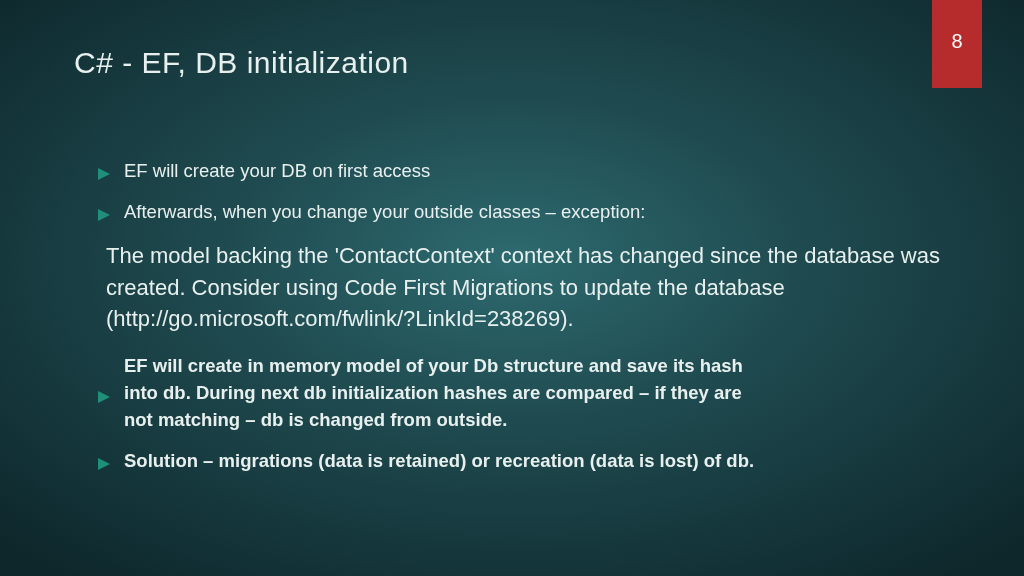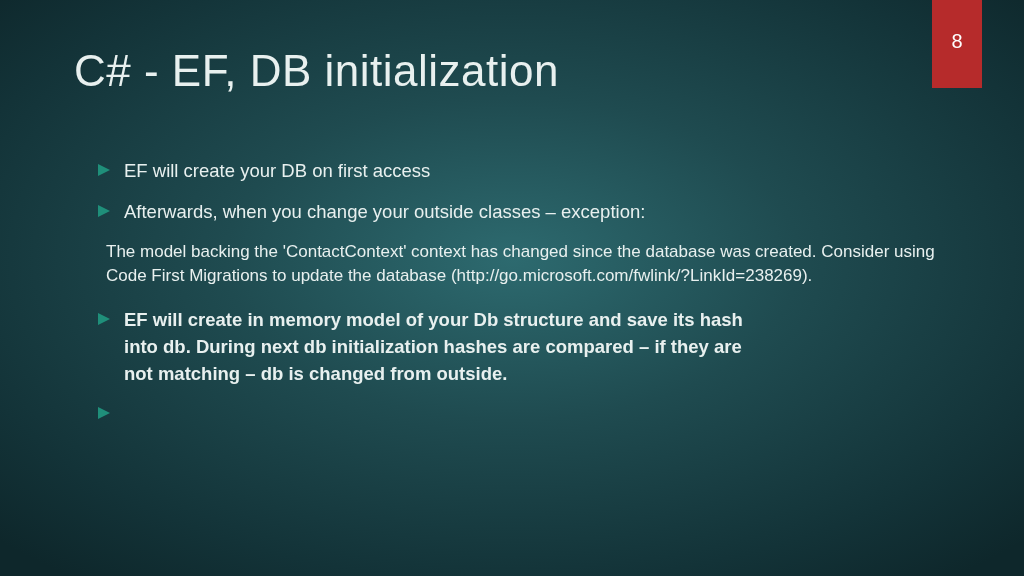--- a/index.html
+++ b/index.html
@@ -21,48 +21,48 @@
     font-size: 20px;
     display: flex;
     align-items: center;
     justify-content: center;
     padding-bottom: 6px;
   }
   .title {
     position: absolute;
     top: 46px;
     left: 74px;
-    font-size: 44px;
+    font-size: 30px;
     font-weight: 300;
     letter-spacing: 0.5px;
   }
   .content {
     position: absolute;
     top: 158px;
     left: 98px;
     right: 60px;
   }
   .bullet-row {
     display: flex;
-    align-items: flex-start;
+    align-items: center;
     margin-bottom: 14px;
     font-size: 18.5px;
     line-height: 1.45;
     font-weight: 300;
   }
   .bullet-row .arrow {
     flex: 0 0 auto;
     margin-right: 14px;
     margin-top: 6px;
   }
   .bullet-row .text { flex: 1 1 auto; }
   .arrow svg { display: block; }
   .sub-block {
     margin: 8px 0 18px 8px;
-    font-size: 17px;
+    font-size: 22px;
     line-height: 1.45;
     font-weight: 300;
     max-width: 880px;
   }
   .narrow { max-width: 640px; font-weight: bold; }
 </style>
 </head>
 <body>
 
 <div class="page-number-tab">
@@ -101,15 +101,16 @@
     </span>
     <span class="text narrow">EF will create in memory model of your Db structure and save its hash into db. During next db initialization hashes are compared – if they are not matching – db is changed from outside.</span>
   </div>
 
   <div class="bullet-row">
     <span class="arrow">
       <svg width="12" height="12" viewBox="0 0 10 10">
           <polygon points="0,0 10,5 0,10" fill="#1f8f7a"></polygon>
         </svg>
     </span>
+    <span class="text narrow">Solution – migrations (data is retained) or recreation (data is lost) of db.</span>
   </div>
 
 </div>
 
 </body></html>

